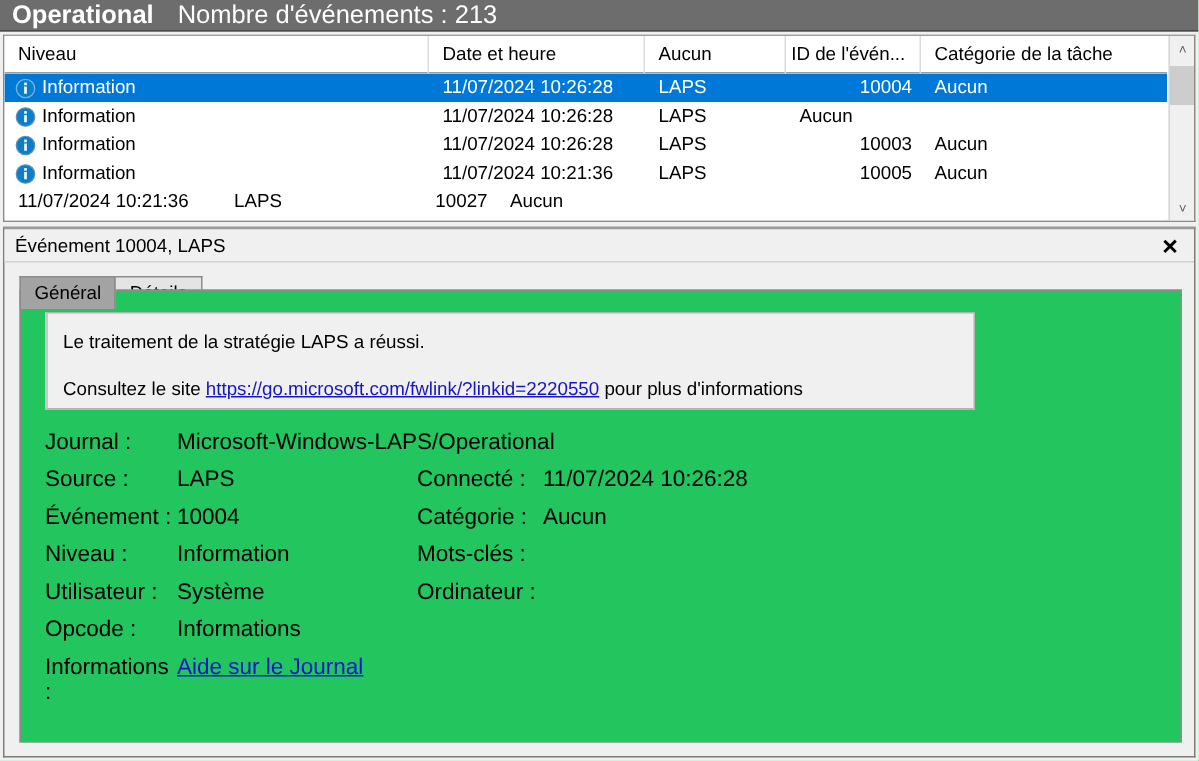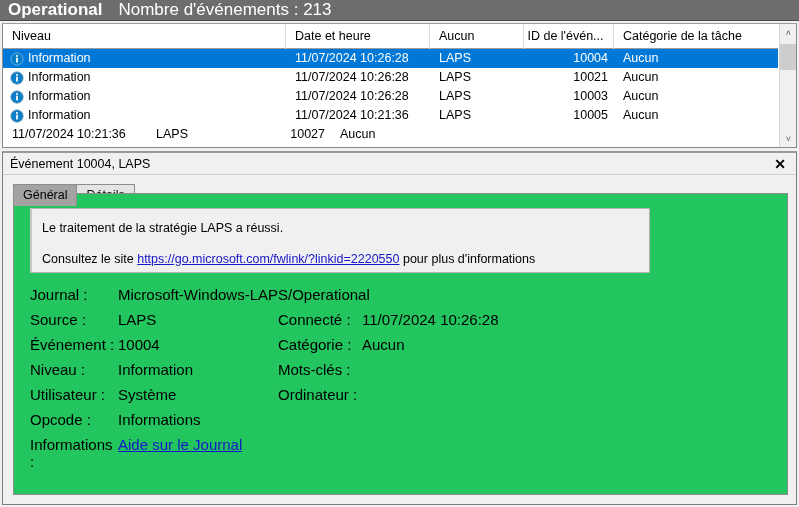--- a/index.html
+++ b/index.html
@@ -246,21 +246,20 @@
             <div class="cell niveau">
               <svg class="lvl-icon" viewBox="0 0 16 16">
                 <circle cx="8" cy="8" r="7" fill="#0a7ec8" stroke="#5a8fb5" stroke-width="1"></circle>
                 <rect x="7" y="6.5" width="2" height="5.5" fill="#ffffff"></rect>
                 <rect x="7" y="3.5" width="2" height="2" fill="#ffffff"></rect>
               </svg>
               <span>Information</span>
             </div>
             <div class="cell date">11/07/2024 10:26:28</div>
             <div class="cell source">LAPS</div>
-            <div class="cell id">10021</div>
             <div class="cell cat">Aucun</div>
           </div>
           <div class="ev-row">
             <div class="cell niveau">
               <svg class="lvl-icon" viewBox="0 0 16 16">
                 <circle cx="8" cy="8" r="7" fill="#0a7ec8" stroke="#5a8fb5" stroke-width="1"></circle>
                 <rect x="7" y="6.5" width="2" height="5.5" fill="#ffffff"></rect>
                 <rect x="7" y="3.5" width="2" height="2" fill="#ffffff"></rect>
               </svg>
               <span>Information</span>

